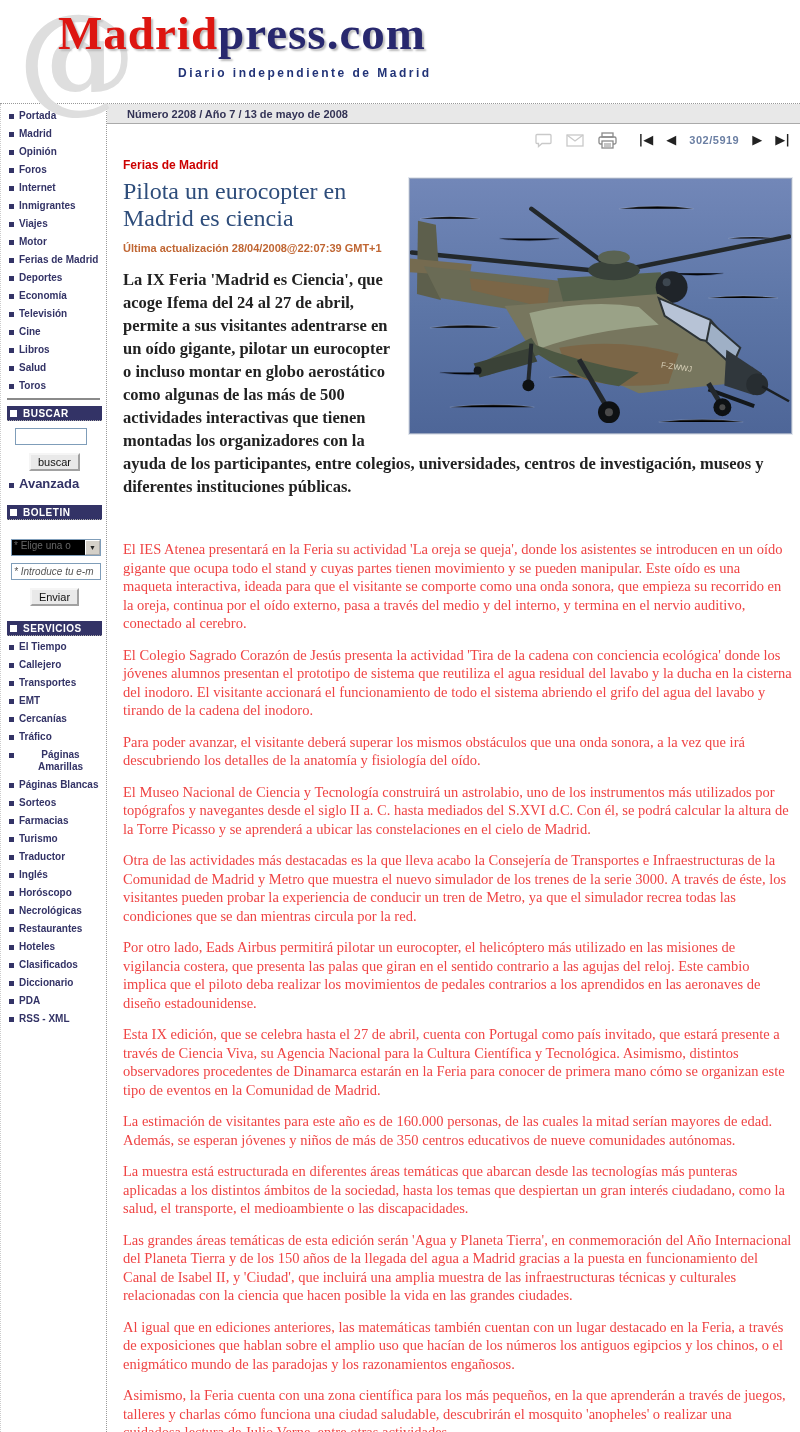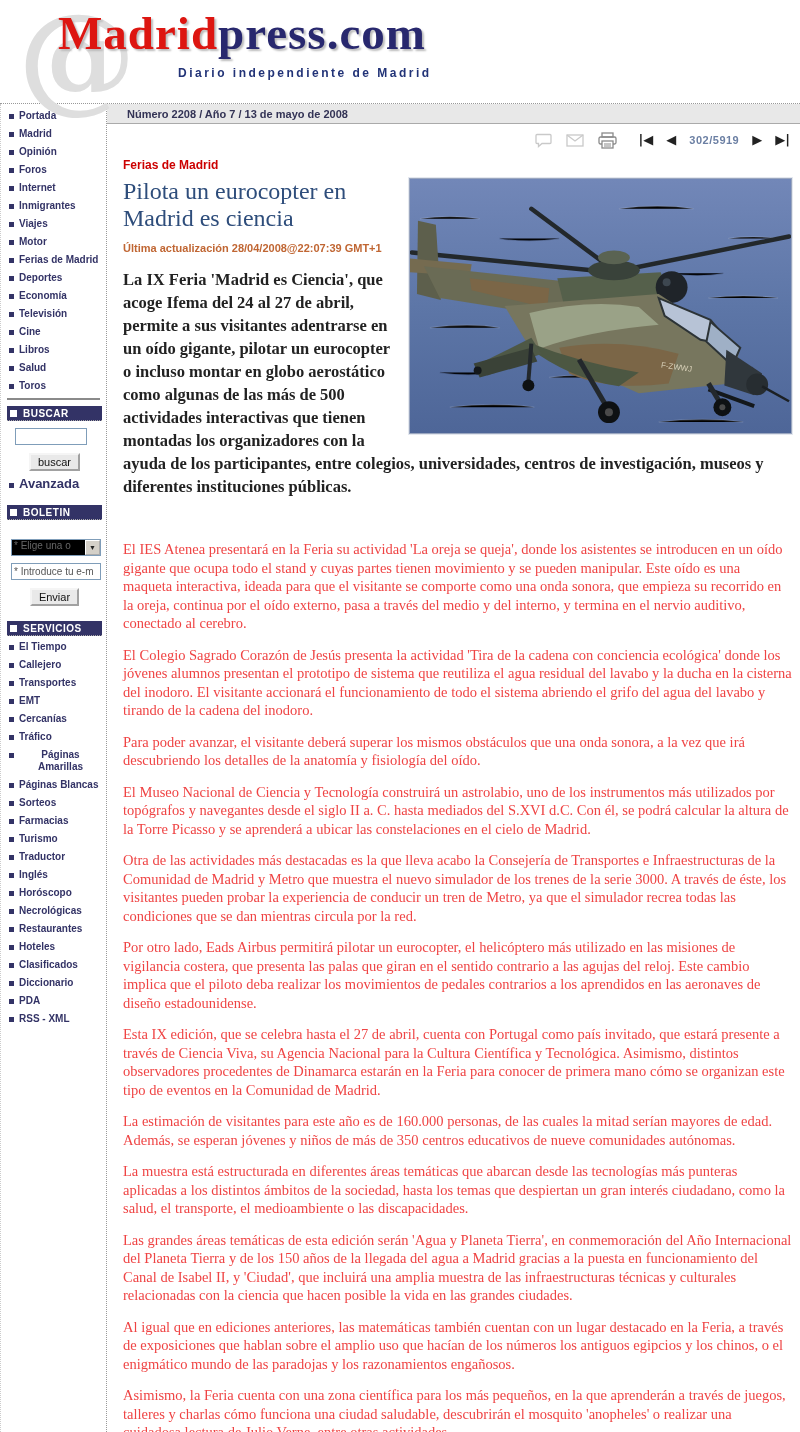--- a/index.html
+++ b/index.html
@@ -41,21 +41,21 @@
               background:#e9e9e9; border:2px outset #f5f5f5; color:#111; cursor:pointer; }
   .avz { display:flex; align-items:center; margin:2px 0 14px 2px; }
   .avz a { color:#333366; font-size:13px; font-weight:bold; }
   .fake-select { width:90px; height:17px; border:1px solid #7f9db9; background:#000000;
                  margin:19px 0 5px 4px; display:flex; align-items:flex-start;
                  font-size:10px; color:#666; overflow:hidden; white-space:nowrap; }
   .fake-select .txt { flex:1; padding-left:2px; overflow:hidden; }
   .dd-btn { width:15px; height:15px; background:#d4d0c8; border:1px outset #fff;
             font-size:7px; color:#222; display:flex; align-items:center;
             justify-content:center; flex:0 0 15px; }
-  .email-inp { width:90px; margin-left:4px; }
+  .email-inp { width:90px; margin-left:4px;font-style:italic; }
   .gap { height:10px; }
 
   
   .infobar { background:#e8e8e8; border-bottom:1px solid #aaa; height:20px;
              line-height:20px; font-size:11px; font-weight:bold; color:#333355;
              padding-left:20px; }
   .iconrow { display:flex; justify-content:flex-end; align-items:center; gap:14px;
              height:28px; padding-right:10px; margin-top:2px; }
   .iconrow svg { display:block; }
   .pager { display:flex; align-items:center; gap:13px; margin-left:8px; }

